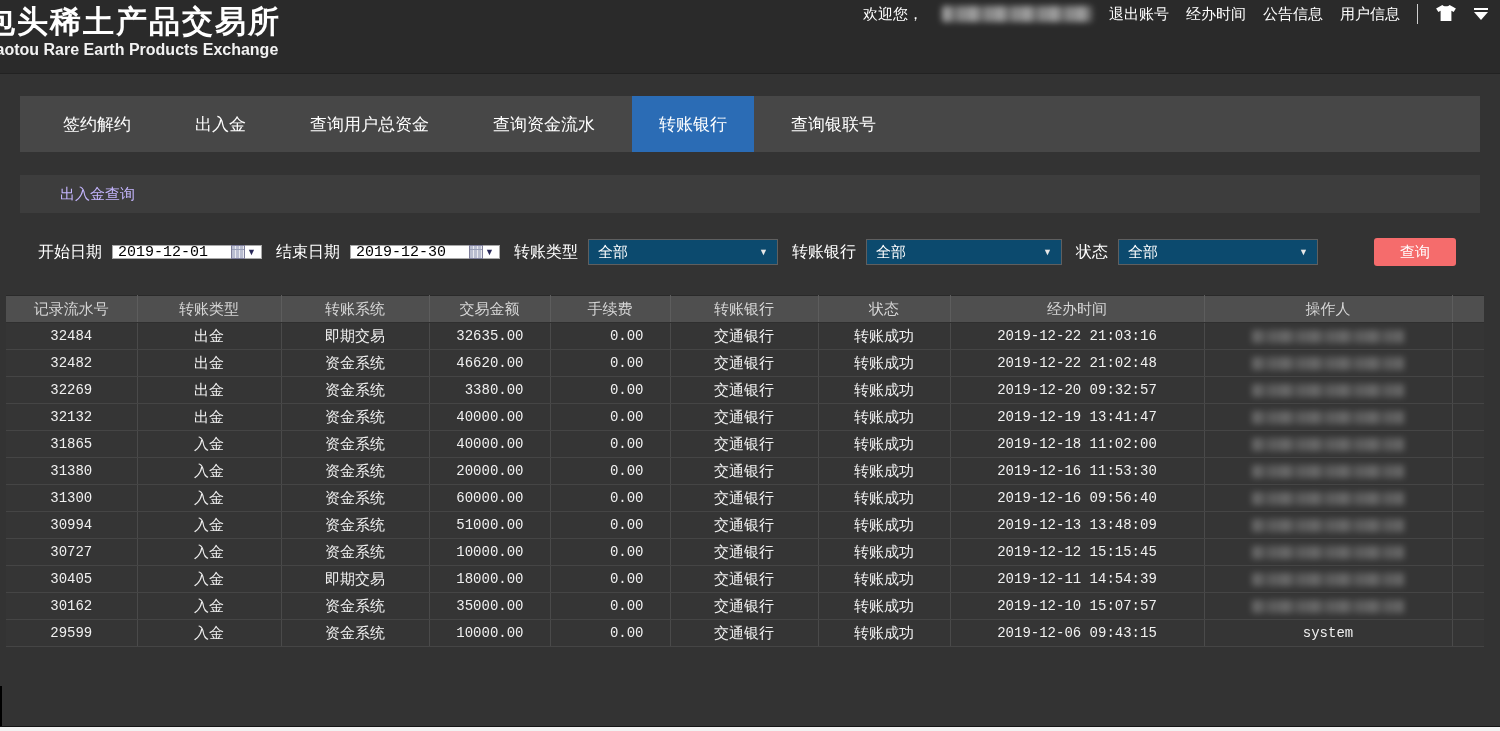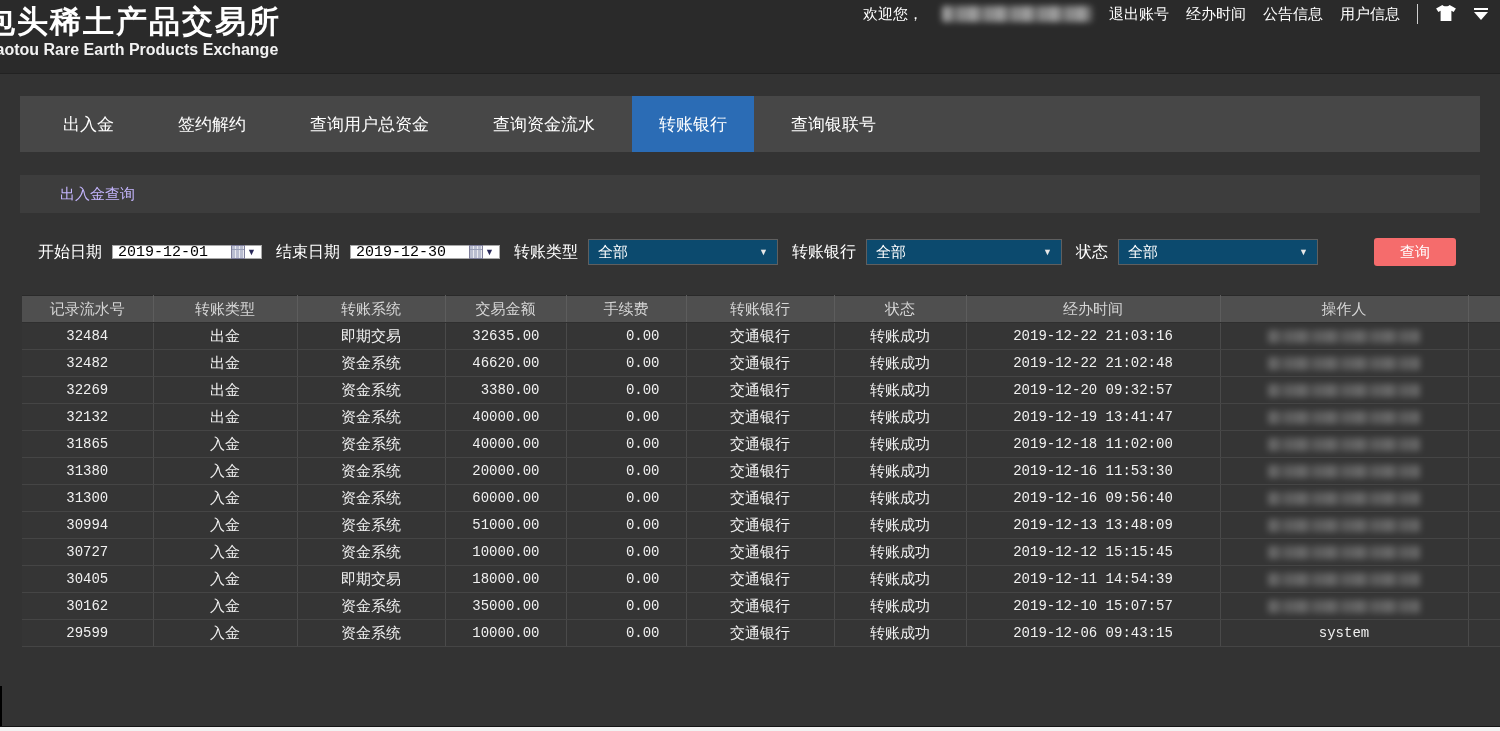--- a/index.html
+++ b/index.html
@@ -47,21 +47,21 @@
     linear-gradient(#9aA0b8 0 0) 0 3px/100% 1px no-repeat,
     repeating-linear-gradient(90deg,#b9bdd0 0 3px,#e8e8ef 3px 4px),
     #e8e8ef; margin-right:2px; cursor:pointer; }
   .cal-arrow { font-size:9px; color:#2a2a5a; cursor:pointer; }
   .select-box { height:26px; background:#0c4a6e; border:1px solid #5f5f5f; color:#fff; display:flex; align-items:center; justify-content:space-between; padding:0 9px; font-size:15px; cursor:pointer; margin-right:14px; }
   .select-box .sel-arrow { font-size:9px; color:#e8e8e8; margin-left:8px; }
   .sel-type { width:190px; } .sel-bank { width:196px; } .sel-status { width:200px; }
   .query-btn { margin-left:auto; margin-right:24px; width:82px; height:28px; background:#f56c6c; color:#ffffff; border:none; border-radius:3px; font-size:15px; cursor:pointer; }
 
   
-  .table-wrap { position:absolute; top:295px; left:22px; width:1478px; }
+  .table-wrap { position:absolute; top:295px; left:6px; width:1478px; }
   table { border-collapse:collapse; width:1478px; table-layout:fixed; }
   thead th { height:27px; background:#4f4f4f; color:#d6d6d6; font-weight:normal; font-size:15px; border-right:1px solid #5d5d5d; border-top:1px solid #2a2a2a; border-bottom:1px solid #2f2f2f; }
   thead th:last-child { border-right:none; }
   tbody td { height:27px; background:#353535; color:#f0f0f0; font-size:15px; text-align:center; border-right:1px solid #4a4a4a; border-bottom:1px solid #454545; overflow:hidden; white-space:nowrap; }
   tbody td:last-child { border-right:none; }
   td.r { text-align:right; padding-right:26px; }
   .num { font-family:"Liberation Mono","DejaVu Sans Mono",monospace; font-size:14px; }
   .blur-op { display:inline-block; width:152px; height:13px; vertical-align:middle; border-radius:2px;
     background:repeating-linear-gradient(90deg,#8f8f8f 0 10px,#626262 10px 17px,#7e7e7e 17px 29px);
     filter:blur(3px); opacity:.55; }
@@ -92,22 +92,22 @@
       </svg>
     </span>
     <span class="collapse-icon">
       <span class="bar"></span>
         <span class="tri"></span>
     </span>
   </nav>
 </header>
 
 <nav class="tabs-bar">
+    <div class="tab">签约解约</div>
     <div class="tab">出入金</div>
-    <div class="tab">签约解约</div>
     <div class="tab">查询用户总资金</div>
     <div class="tab">查询资金流水</div>
     <div class="tab active">转账银行</div>
     <div class="tab">查询银联号</div>
   </nav>
 
 <div class="section-bar">
   <span>出入金查询</span>
 </div>
 

